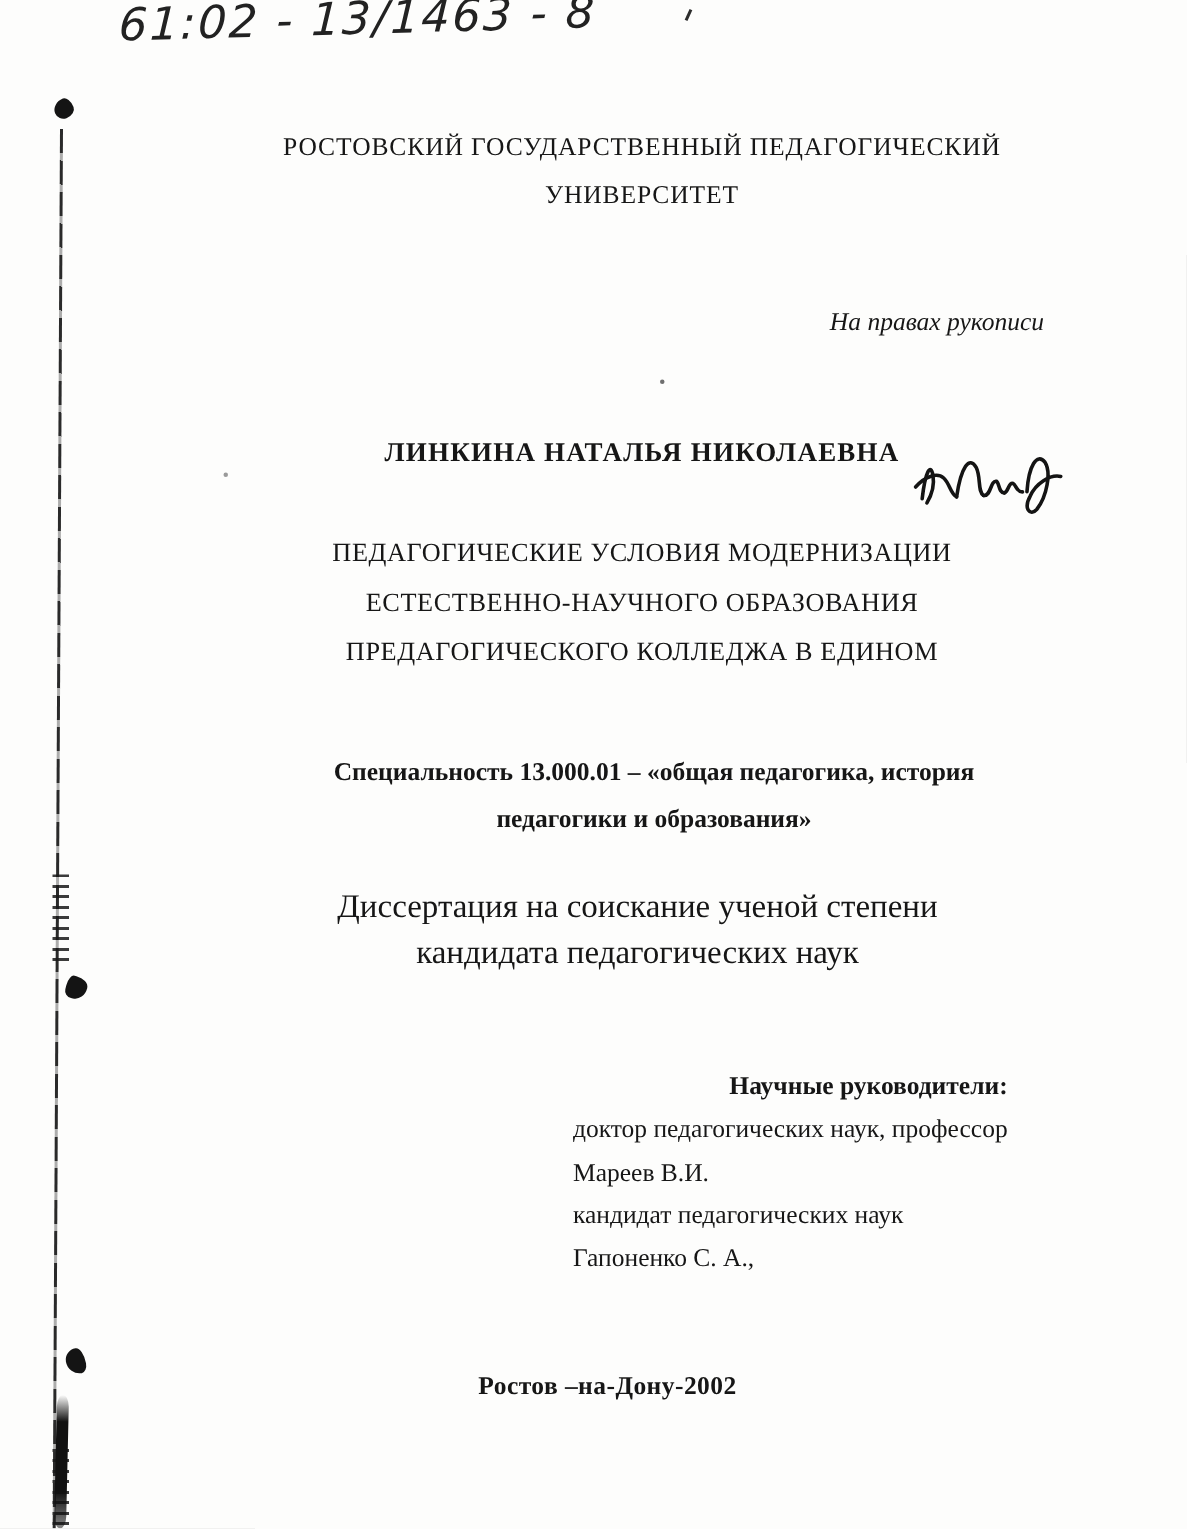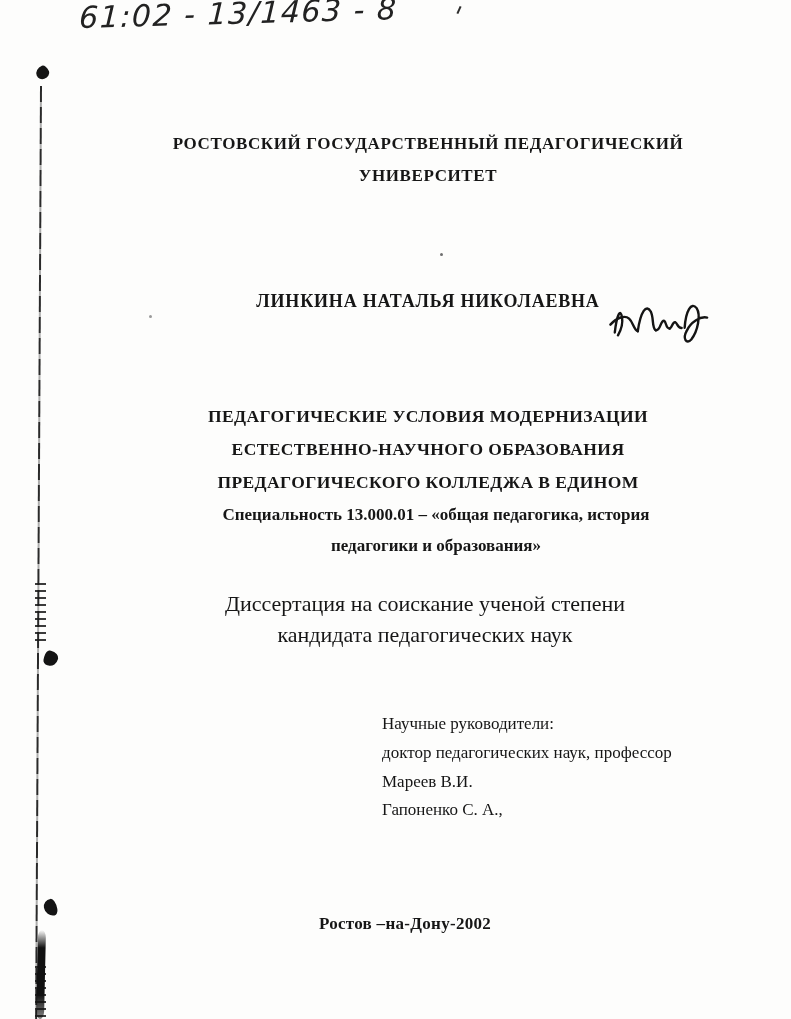--- a/index.html
+++ b/index.html
@@ -27,32 +27,32 @@
     white-space: nowrap;
   }
   .pen-tick {
     position: absolute; left: 458px; top: 6px;
     width: 2px; height: 8px; background: #2d2d2d;
     transform: rotate(24deg);
   }
 
   
   .center-col { position: absolute; left: 90px; width: 676px; text-align: center; }
-  .university { top: 82px; font-weight: bold; font-size: 17px; line-height: 32px; letter-spacing: .6px; margin-top: 46px; }
+  .university { top: 82px; font-weight: normal; font-size: 17px; line-height: 32px; letter-spacing: .6px; }
   .manuscript {
     position: absolute; left: 440px; width: 256px; top: 205px;
     text-align: right; font-style: italic; font-size: 17px;
   }
   .author { top: 291px; font-weight: bold; font-size: 18px; letter-spacing: .8px; }
   .signature { position: absolute; left: 606px; top: 284px; transform: rotate(-3deg); }
-  .diss-title { top: 352px; font-weight: bold; font-size: 17.5px; line-height: 33px; letter-spacing: .4px; margin-top: 48px; }
+  .diss-title { top: 352px; font-weight: normal; font-size: 17.5px; line-height: 33px; letter-spacing: .4px; }
   .specialty { top: 500px; left: 98px; width: 676px; font-weight: bold; font-size: 17px; line-height: 30.5px; }
   .thesis { top: 589px; left: 88px; width: 674px; font-size: 22px; line-height: 30.5px; }
   .supervisors { position: absolute; left: 382px; top: 710px; font-size: 17px; line-height: 28.8px; text-align: left; }
-  .supervisors .head { font-weight: normal; }
+  .supervisors .head { font-weight: bold; text-align: right; }
   .city-year { top: 914px; left: 90px; width: 630px; font-weight: bold; font-size: 17px; letter-spacing: .3px; }
 
   
   .margin-line {
     position: absolute; left: 40px; top: 86px;
     width: 2px; height: 933px;
     transform: rotate(.3deg); transform-origin: top center;
     background: repeating-linear-gradient(to bottom,
       #2a2a2a 0 16px, rgba(42,42,42,.38) 16px 21px);
   }
@@ -83,20 +83,21 @@
 <div class="page">
 
   <div class="catalog">61:02 - 13/1463 - 8</div>
   <div class="pen-tick"></div>
 
   <div class="center-col university">
     <div>РОСТОВСКИЙ ГОСУДАРСТВЕННЫЙ ПЕДАГОГИЧЕСКИЙ</div>
     <div>УНИВЕРСИТЕТ</div>
   </div>
 
+  <div class="manuscript">На правах рукописи</div>
 
   <div class="center-col author">ЛИНКИНА НАТАЛЬЯ НИКОЛАЕВНА</div>
 
   <svg class="signature" width="110" height="64" viewBox="0 0 110 64" aria-hidden="true">
     <g fill="none" stroke="#141414" stroke-width="2.4" stroke-linecap="round" stroke-linejoin="round">
       <path d="M8,46 C11,28 15,22 16,31 C17,40 13,46 11,49"></path>
       <path d="M4,38 C11,31 19,29 23,33 C27,37 27,44 31,46"></path>
       <path d="M31,46 C35,26 41,19 45,27 C48,34 45,43 49,46"></path>
       <path d="M49,46 C54,47 54,36 58,37 C60,38 59,45 63,45"></path>
       <path d="M63,45 C66,44 66,38 69,39 C71,40 71,45 75,45"></path>
@@ -117,20 +118,21 @@
 
   <div class="center-col thesis">
     <div>Диссертация на соискание ученой степени</div>
     <div>кандидата педагогических наук</div>
   </div>
 
   <div class="supervisors">
     <div class="head">Научные руководители:</div>
     <div>доктор педагогических наук, профессор</div>
     <div>Мареев В.И.</div>
+    <div>кандидат педагогических наук</div>
     <div>Гапоненко С. А.,</div>
   </div>
 
   <div class="center-col city-year">Ростов –на-Дону-2002</div>
 
   <div class="margin-line"></div>
   <div class="line-ticks ticks-1"></div>
   <div class="line-ticks ticks-2"></div>
   <div class="blob blob-1"></div>
   <div class="blob blob-2"></div>

